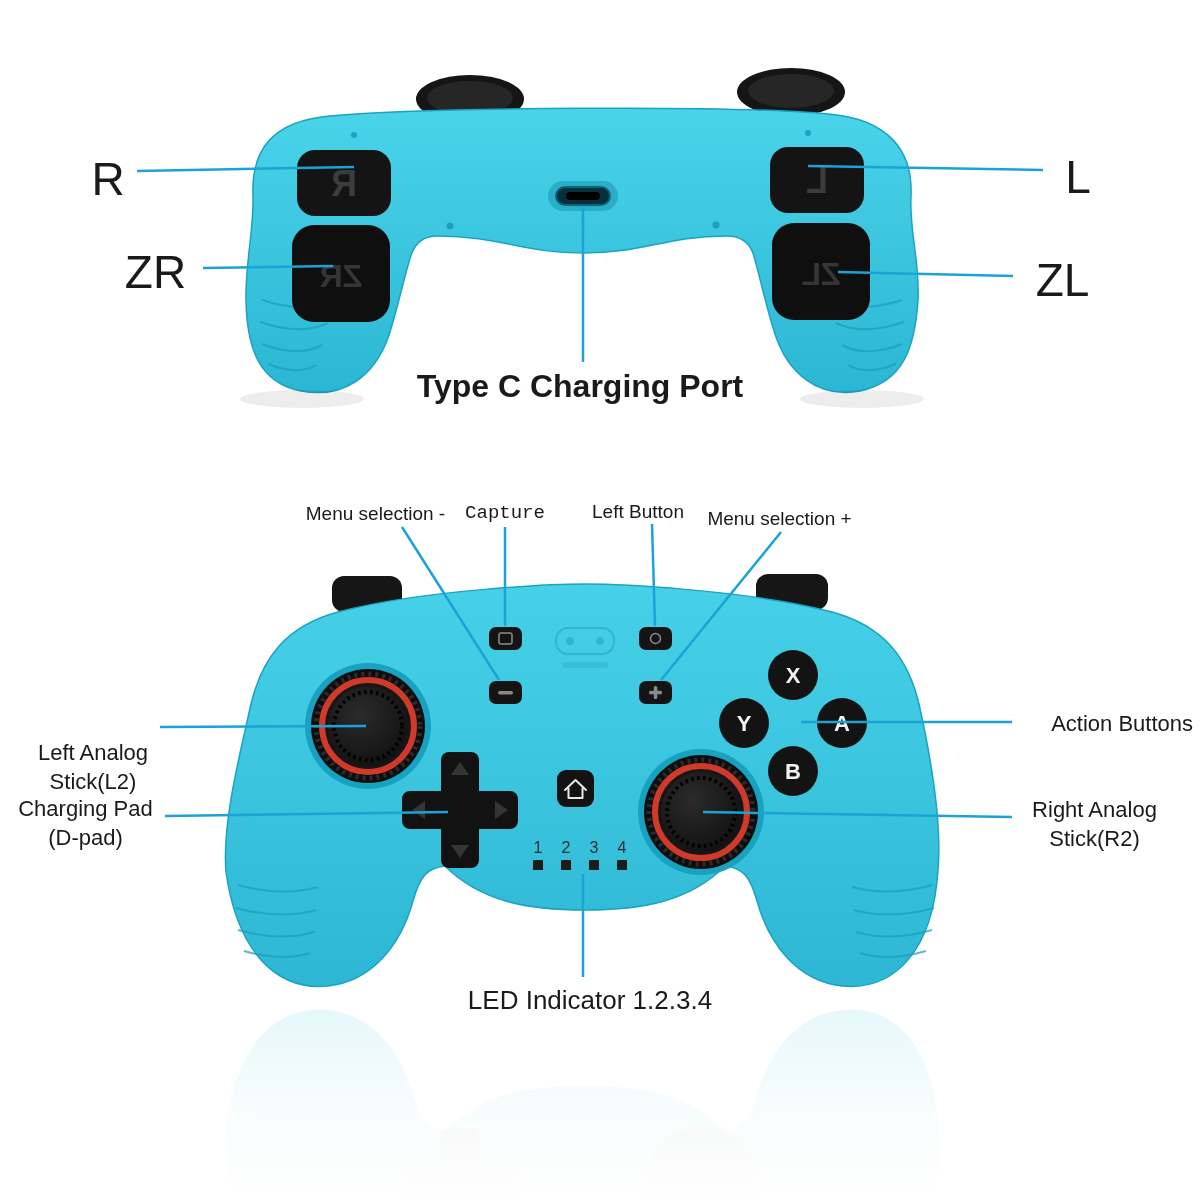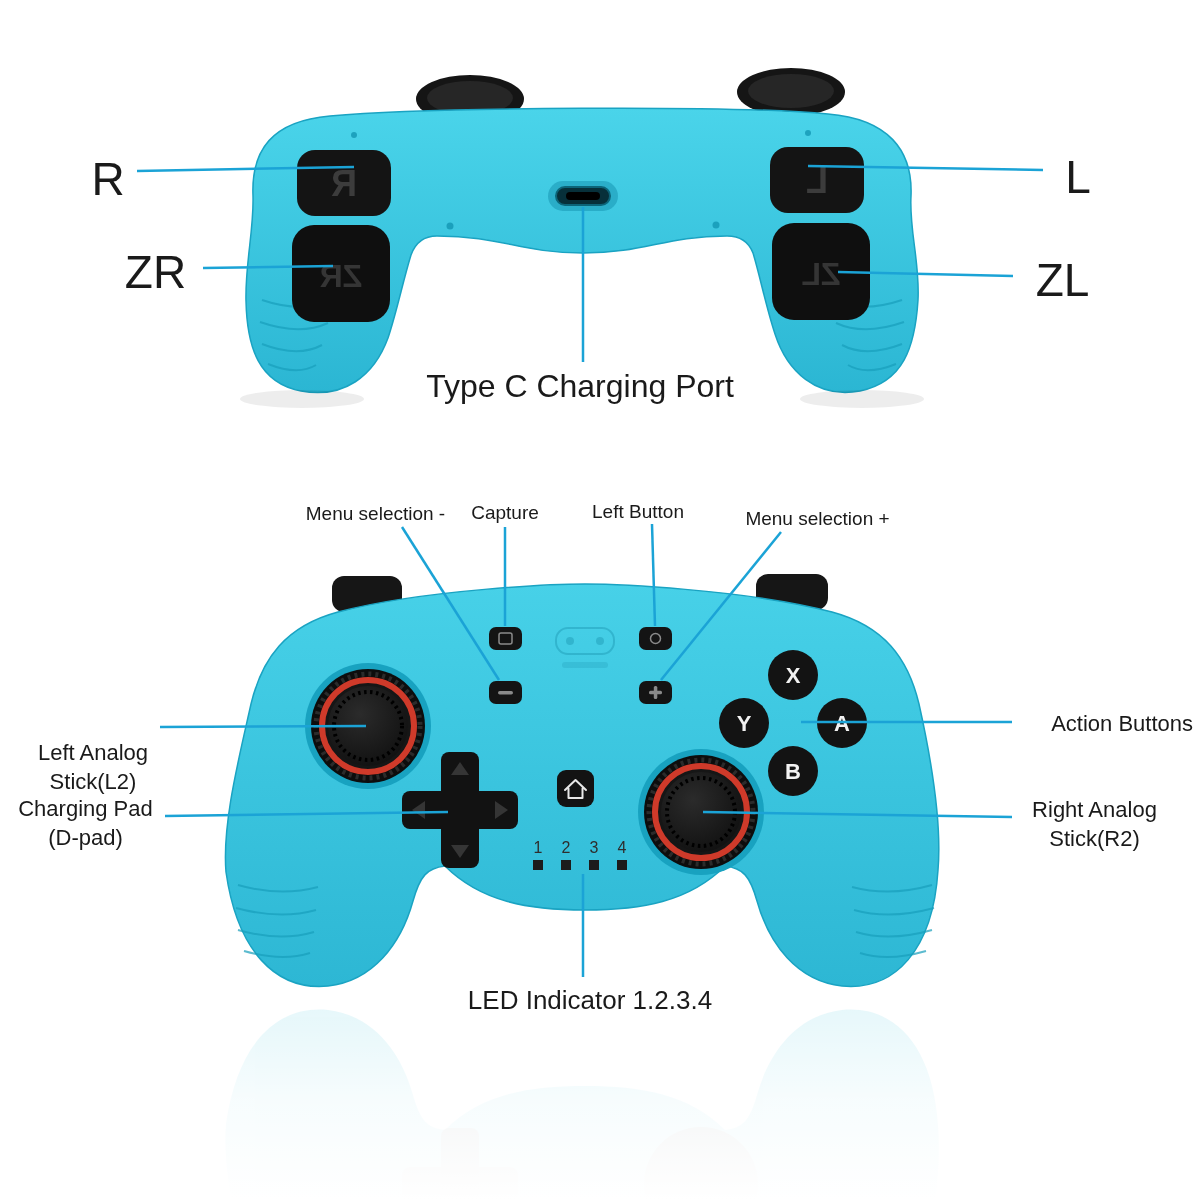--- a/index.html
+++ b/index.html
@@ -7,21 +7,21 @@
     width:1200px; height:1200px; position:relative; overflow:hidden;
     background:#ffffff;
     font-family:"Liberation Sans", sans-serif;
   }
   svg.scene { position:absolute; left:0; top:0; display:block; }
   .lbl {
     position:absolute; color:#1a1a1a; text-align:center; line-height:1.3;
     z-index:5; white-space:normal;
   }
   .big   { font-size:46px; font-weight:400; }
-  .mid   { font-size:32px; font-weight:400; }
+  .mid   { font-size:32px; font-weight:700; }
   .small { font-size:19px; font-weight:400; }
   .side  { font-size:22px; font-weight:400; }
   .ledl  { font-size:26px; font-weight:400; }
 </style>
 </head>
 <body>
 
 <svg class="scene" width="1200" height="1200" viewBox="0 0 1200 1200">
   <defs>
     <linearGradient id="gBodyBack" x1="0" y1="0" x2="0" y2="1">
@@ -267,22 +267,22 @@
   </g>
 </svg>
 
 <div class="lbl big" style="left:78px;  top:150px; width:60px;">R</div>
 <div class="lbl big" style="left:1048px;top:148px; width:60px;">L</div>
 <div class="lbl big" style="left:108px; top:243px; width:95px;">ZR</div>
 <div class="lbl big" style="left:1015px;top:251px; width:95px;">ZL</div>
 <div class="lbl mid" style="left:380px; top:366px; width:400px;">Type C Charging Port</div>
 
 <div class="lbl small" style="left:288px; top:502px; width:175px;">Menu selection -</div>
-<div class="lbl small" style="left:455px; top:501px; width:100px;">Capture</div>
+<div class="lbl small" style="left:455px; top:501px; width:100px;font-family:Liberation Mono, monospace;">Capture</div>
 <div class="lbl small" style="left:568px; top:500px; width:140px;">Left Button</div>
-<div class="lbl small" style="left:730px; top:507px; width:175px;">Menu selection +</div>
+<div class="lbl small" style="left:692px; top:507px; width:175px;">Menu selection +</div>
 
 <div class="lbl side" style="left:18px;  top:703px; width:150px;margin-top:36px;">Left Analog Stick(L2)</div>
 <div class="lbl side" style="left:8px;   top:795px; width:155px;">Charging Pad (D-pad)</div>
 <div class="lbl side" style="left:1008px;top:710px; width:185px;text-align:right;">Action Buttons</div>
 <div class="lbl side" style="left:1012px;top:796px; width:165px;">Right Analog Stick(R2)</div>
 
 <div class="lbl ledl" style="left:445px; top:984px; width:290px;text-align:center;">LED Indicator 1.2.3.4</div>
 
 </body></html>

